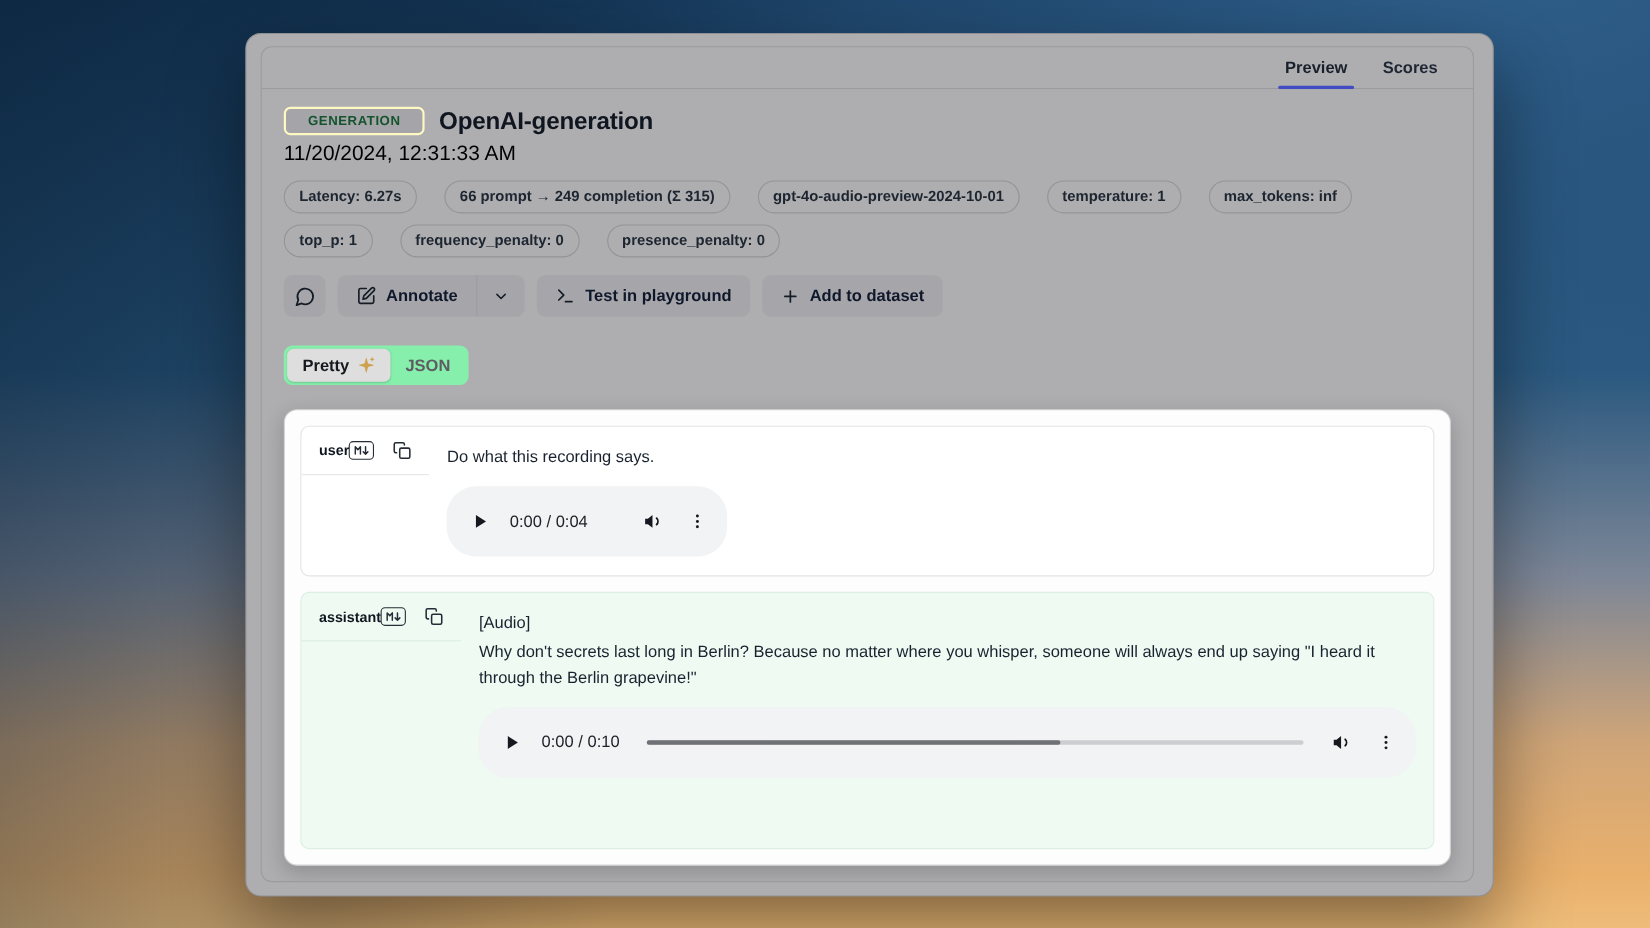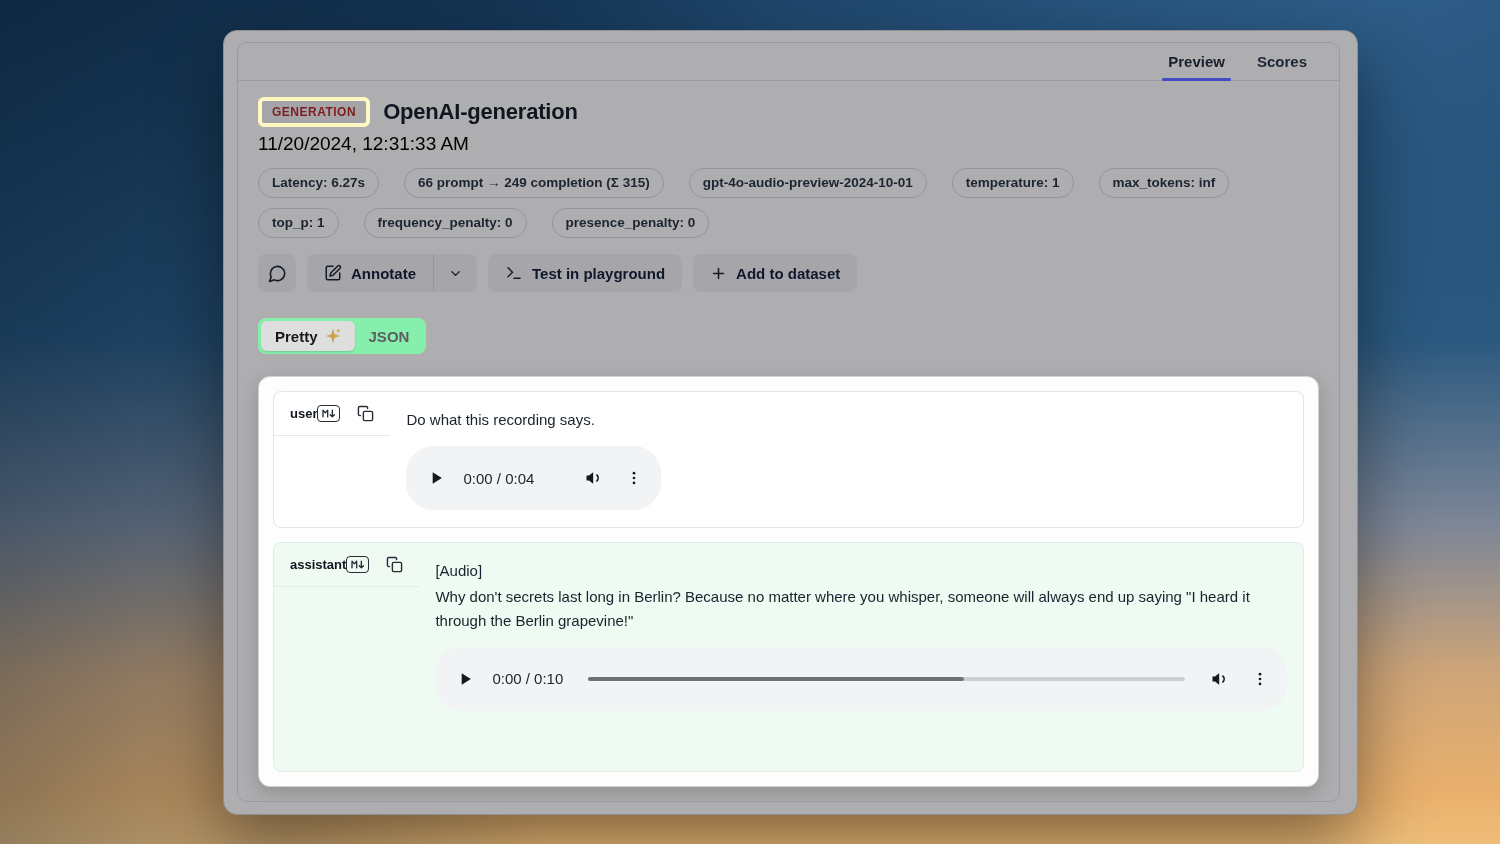--- a/index.html
+++ b/index.html
@@ -36,23 +36,23 @@
     position:absolute; left:6px; right:6px; bottom:-1px; height:3px;
     background:#414bc4; border-radius:2px;
   }
   
   .panel-body {
     flex:1; min-height:0; padding:16px 20px 14px 20px;
     display:flex; flex-direction:column;
   }
   .title-row { display:flex; align-items:center; gap:13px; }
   .type-badge {
-    background:#a5a5a9; border:4px solid #fef9c3; border-radius:6px;
-    font-size:12px; font-weight:700; letter-spacing:0.5px; color:#7f1d1d;
-    padding:5px 10px; line-height:1;
+    background:#a5a5a9; border:2px solid #fef9c3; border-radius:6px;
+    font-size:12px; font-weight:700; letter-spacing:0.5px; color:#14532d;
+    padding:5px 20px; line-height:1;
   }
   .page-title { font-size:22px; font-weight:700; color:#10161f; letter-spacing:-0.2px; }
   .timestamp { margin-top:6px; font-size:19px; color:#000000; }
   .badges { margin-top:13px; display:flex; flex-wrap:wrap; gap:10px 25px; max-width:1000px; }
   .meta-badge {
     border:1px solid #939398; border-radius:999px; padding:5px 13px;
     font-size:13.5px; font-weight:700; color:#1c2530; line-height:1.35; white-space:nowrap;
   }
   
   .actions { margin-top:16px; display:flex; align-items:center; gap:11px; }

